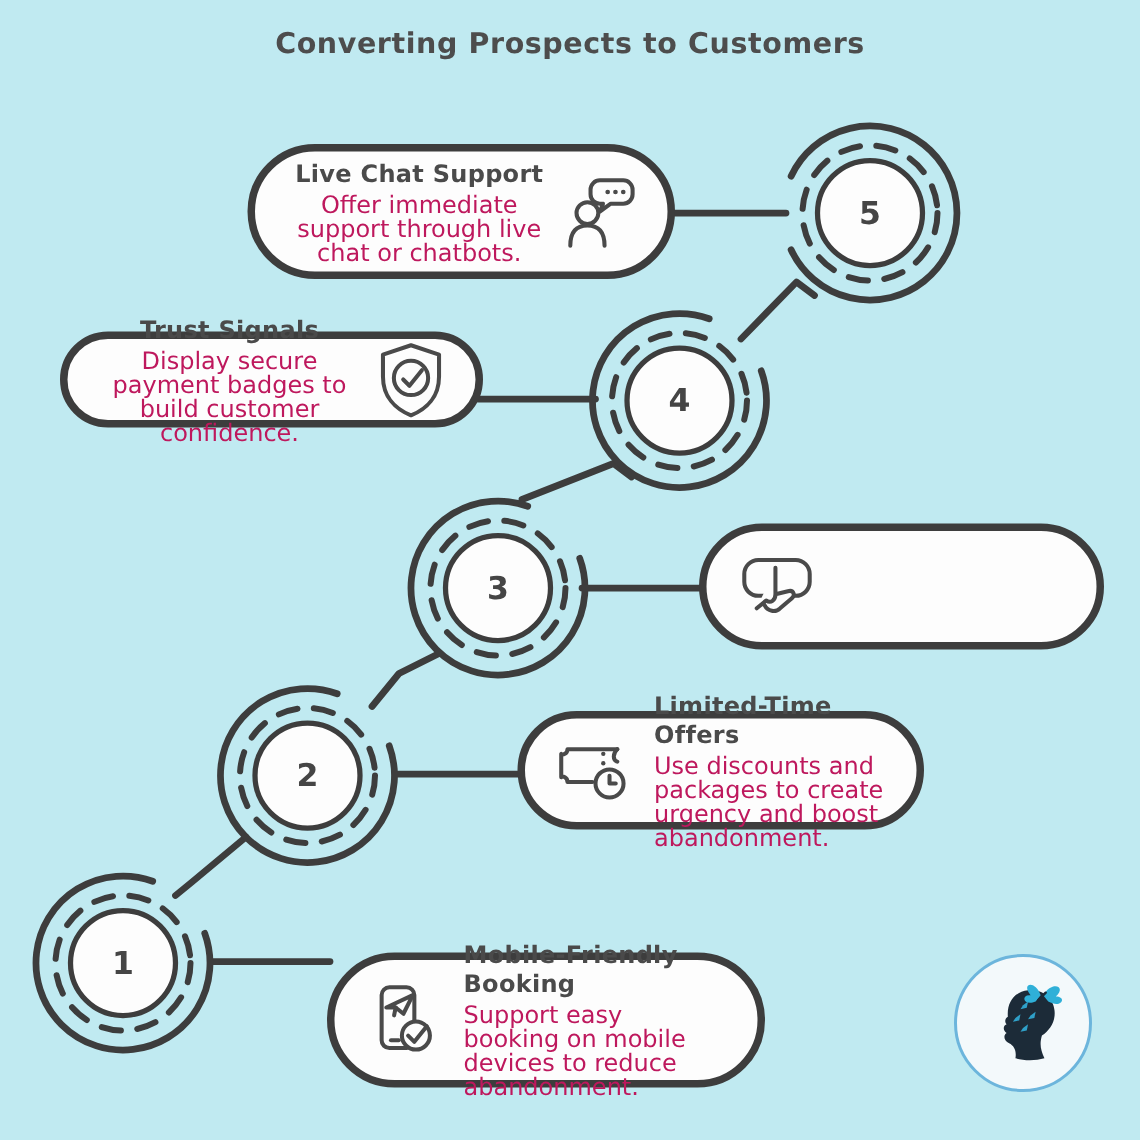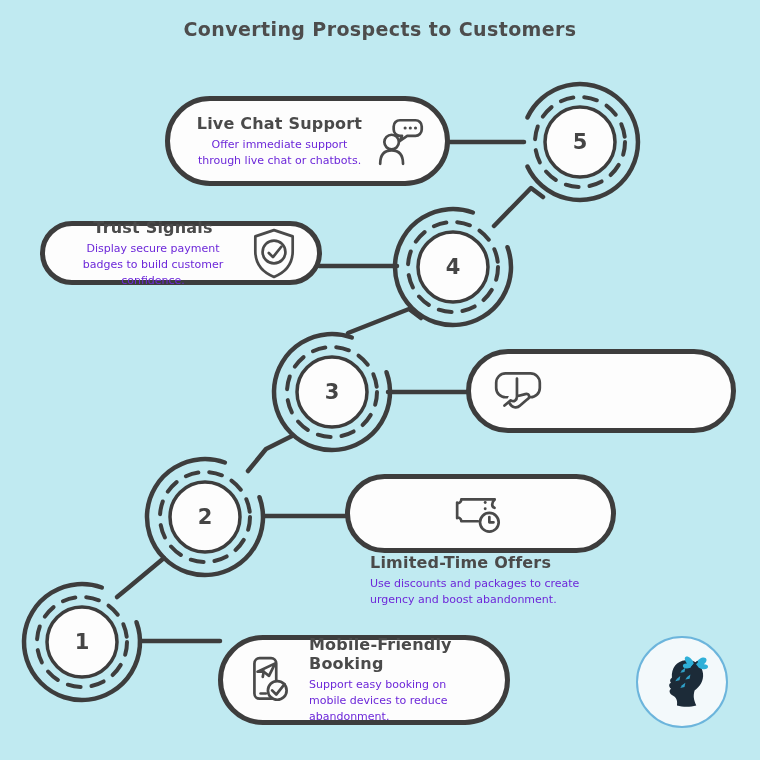--- a/index.html
+++ b/index.html
@@ -28,21 +28,21 @@
     background:#fdfdfd;border:5px solid #3d3d3d;
     display:flex;align-items:center;gap:12px;
     overflow:visible;
   }
   .card.icon-right{padding:8px 16px 8px 26px;}
   .card.icon-left{padding:8px 22px 8px 20px;}
   .card .txt{flex:1;min-width:0;}
   .card.icon-right .txt{text-align:center;}
   .card.icon-left .txt{text-align:left;}
   .card-title{font-size:16px;font-weight:bold;color:#4a4a4a;margin-bottom:4px;letter-spacing:.2px;}
-  .card-desc{font-size:11px;line-height:16px;color:#6d28d9;}
+  .card-desc{font-size:16px;line-height:16px;color:#be185d;}
   .icon{flex:0 0 54px;width:54px;height:54px;}
   .icon svg{display:block;}
   .icon .s{stroke:#4a4a4a;fill:none;stroke-width:2.6;stroke-linecap:round;stroke-linejoin:round;}
   .icon .dot{fill:#4a4a4a;stroke:none;}
   .icon .wfill{fill:#fdfdfd;}
   .logo-badge{
     position:absolute;left:636px;top:636px;width:88px;height:88px;
     background:#f3f9fb;border:2px solid #6cb5dc;border-radius:50%;
     display:flex;align-items:center;justify-content:center;
   }
@@ -134,21 +134,21 @@
 
 <div class="card icon-left" style="left:466px;top:349px;width:270px;height:84px;border-radius:42px;">
   <div class="icon">
     <svg width="54" height="54" viewBox="0 0 52 52">
       <rect class="s" x="5" y="9" width="42" height="23" rx="9"></rect>
       <path class="s wfill" d="M25,14 V31 C25,35 22,37 19,35 L13,40 M25,31 l8,-2 c4,-1 5,3 2,5 l-7,6 c-3,3 -8,2 -10,-2"></path>
     </svg>
   </div>
 </div>
 
-<div class="card icon-left" style="left:345px;top:474px;width:271px;height:79px;border-radius:40px;flex-direction:column;">
+<div class="card icon-left" style="left:345px;top:474px;width:271px;height:79px;border-radius:40px;">
   <div class="icon">
     <svg width="54" height="54" viewBox="0 0 52 52">
       <path class="s" d="M40,12 H8 C8,15 5,16 4,15 V30 C5,29 8,30 8,33 H24"></path>
       <path class="s" d="M40,12 C37,15 37,19 40,20"></path>
       <circle class="dot" cx="31" cy="15" r="1.4"></circle>
       <circle class="dot" cx="31" cy="21" r="1.4"></circle>
       <circle class="dot" cx="31" cy="27" r="1.4"></circle>
       <circle class="s wfill" cx="35" cy="34" r="9"></circle>
       <path class="s" d="M35,29 V34 H39"></path>
     </svg>

